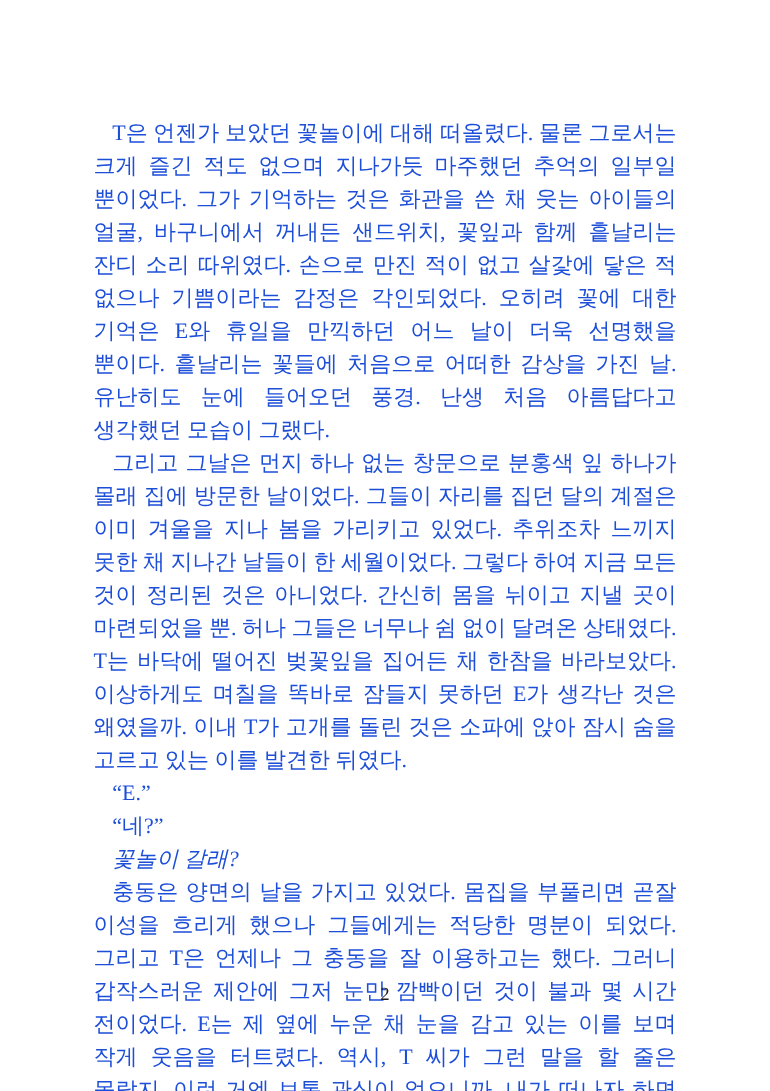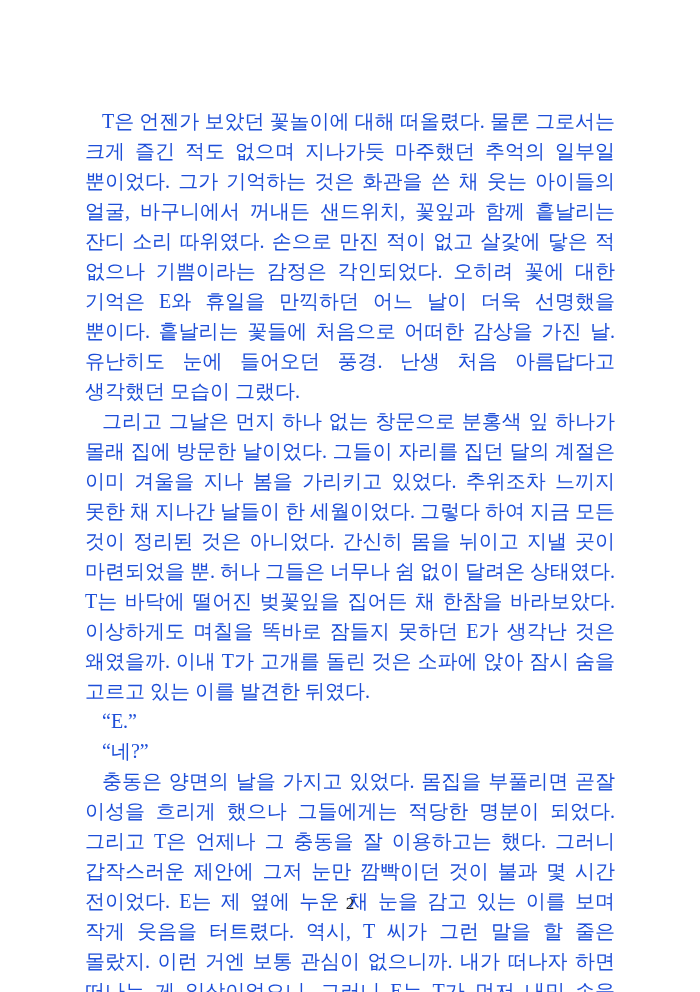--- a/index.html
+++ b/index.html
@@ -48,16 +48,17 @@
 </style>
 </head>
 <body>
 
 <div class="page">
   <div class="text-block">
     <p>T은 언젠가 보았던 꽃놀이에 대해 떠올렸다. 물론 그로서는 크게 즐긴 적도 없으며 지나가듯 마주했던 추억의 일부일 뿐이었다. 그가 기억하는 것은 화관을 쓴 채 웃는 아이들의 얼굴, 바구니에서 꺼내든 샌드위치, 꽃잎과 함께 흩날리는 잔디 소리 따위였다. 손으로 만진 적이 없고 살갗에 닿은 적 없으나 기쁨이라는 감정은 각인되었다. 오히려 꽃에 대한 기억은 E와 휴일을 만끽하던 어느 날이 더욱 선명했을 뿐이다. 흩날리는 꽃들에 처음으로 어떠한 감상을 가진 날. 유난히도 눈에 들어오던 풍경. 난생 처음 아름답다고 생각했던 모습이 그랬다.</p>
     <p>그리고 그날은 먼지 하나 없는 창문으로 분홍색 잎 하나가 몰래 집에 방문한 날이었다. 그들이 자리를 집던 달의 계절은 이미 겨울을 지나 봄을 가리키고 있었다. 추위조차 느끼지 못한 채 지나간 날들이 한 세월이었다. 그렇다 하여 지금 모든 것이 정리된 것은 아니었다. 간신히 몸을 뉘이고 지낼 곳이 마련되었을 뿐. 허나 그들은 너무나 쉼 없이 달려온 상태였다. T는 바닥에 떨어진 벚꽃잎을 집어든 채 한참을 바라보았다. 이상하게도 며칠을 똑바로 잠들지 못하던 E가 생각난 것은 왜였을까. 이내 T가 고개를 돌린 것은 소파에 앉아 잠시 숨을 고르고 있는 이를 발견한 뒤였다.</p>
     <p>“E.”</p>
     <p>“네?”</p>
+    <p class="dialogue-italic">꽃놀이 갈래?</p>
     <p>충동은 양면의 날을 가지고 있었다. 몸집을 부풀리면 곧잘 이성을 흐리게 했으나 그들에게는 적당한 명분이 되었다. 그리고 T은 언제나 그 충동을 잘 이용하고는 했다. 그러니 갑작스러운 제안에 그저 눈만 깜빡이던 것이 불과 몇 시간 전이었다. E는 제 옆에 누운 채 눈을 감고 있는 이를 보며 작게 웃음을 터트렸다. 역시, T 씨가 그런 말을 할 줄은 몰랐지. 이런 거엔 보통 관심이 없으니까. 내가 떠나자 하면 떠나는 게 일상이었으니. 그러니 E는 T가 먼저 내민 손을 거절하는 법을 알지 못했다. 무슨 의도인지, 어떠한 심정에서 그런 말을 했는지.</p>
   </div>
   <div class="page-number">2</div>
 </div>
 
 </body></html>

